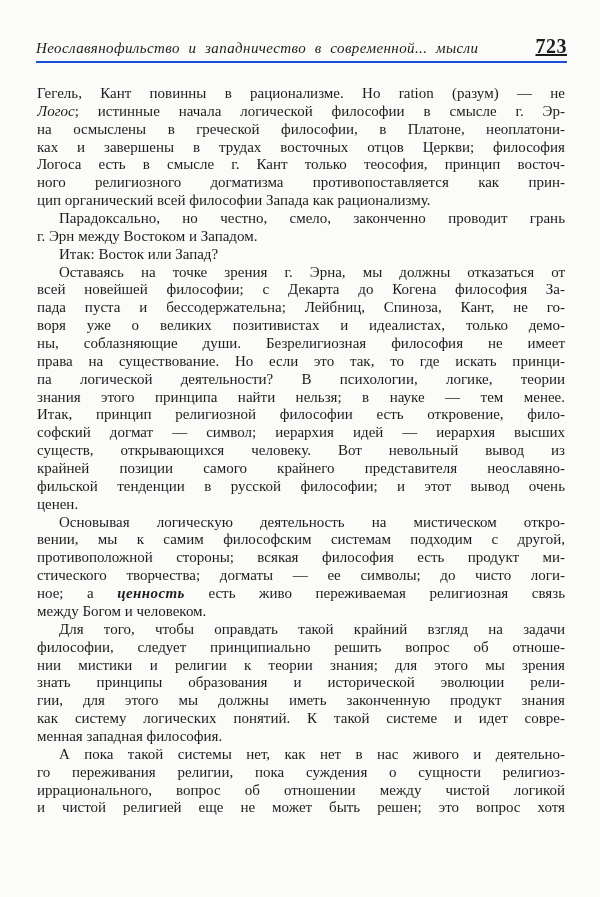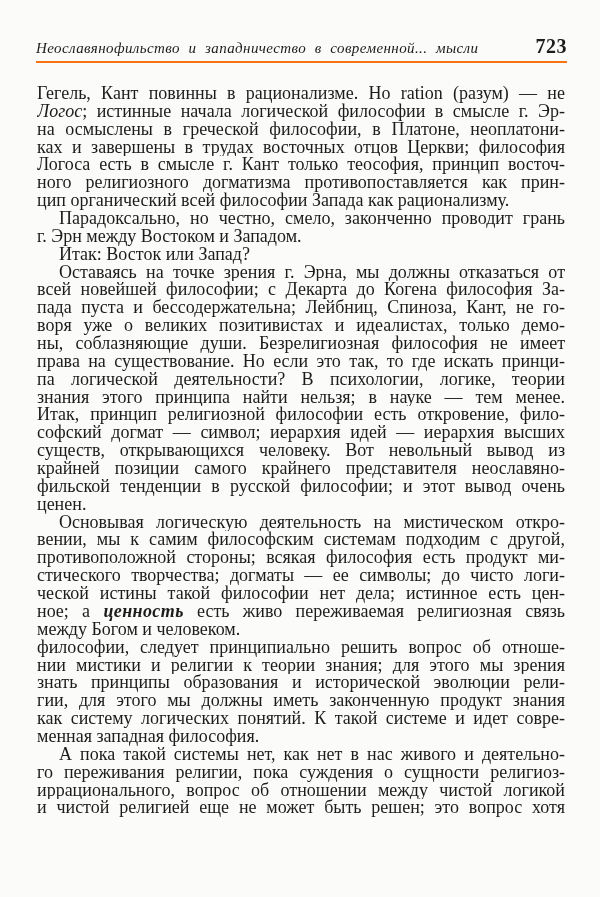--- a/index.html
+++ b/index.html
@@ -14,42 +14,43 @@
     background: #fbfbf9;
     color: #1c1c1c;
     overflow: hidden;
   }
   .running-header {
     position: absolute;
     left: 36px; right: 33px; top: 36px;
     display: flex;
     justify-content: space-between;
     align-items: baseline;
-    border-bottom: 2px solid #f97316;
+    border-bottom: 2px solid #1d4ed8;
     padding-bottom: 4px;
   }
   .running-header .title {
     font-style: italic;
     font-size: 15px;
     letter-spacing: 0.4px;
     word-spacing: 4.5px;
     white-space: nowrap;
   }
   .running-header .folio {
     font-size: 20px;
     font-weight: bold;
     letter-spacing: 0.5px;
     line-height: 1;
+    text-decoration: underline;
   }
   .text-block {
     position: absolute;
     left: 37px;
     width: 528px;
     top: 85px;
-    font-size: 18px;
+    font-size: 15px;
   }
   .line {
     height: 17.86px;
     line-height: 17.86px;
     overflow: hidden;
     text-align: justify;
     white-space: normal;
   }
   .line::after {
     content: "";
@@ -93,23 +94,23 @@
       <div class="line"><span>Итак, принцип религиозной философии есть откровение, фило-</span></div>
       <div class="line"><span>софский догмат — символ; иерархия идей — иерархия высших</span></div>
       <div class="line"><span>существ, открывающихся человеку. Вот невольный вывод из</span></div>
       <div class="line"><span>крайней позиции самого крайнего представителя неославяно-</span></div>
       <div class="line"><span>фильской тенденции в русской философии; и этот вывод очень</span></div>
       <div class="line line-end"><span>ценен.</span></div>
       <div class="line indent"><span>Основывая логическую деятельность на мистическом откро-</span></div>
       <div class="line"><span>вении, мы к самим философским системам подходим с другой,</span></div>
       <div class="line"><span>противоположной стороны; всякая философия есть продукт ми-</span></div>
       <div class="line"><span>стического творчества; догматы — ее символы; до чисто логи-</span></div>
-      <div class="line"><span>ческой истины такой философии нет дела; истинное есть цен-</span></div>
       <div class="line"><span>ное; а </span><span class="seg-bold-italic">ценность</span><span> есть живо переживаемая религиозная связь</span></div>
       <div class="line line-end"><span>между Богом и человеком.</span></div>
+      <div class="line indent"><span>Для того, чтобы оправдать такой крайний взгляд на задачи</span></div>
       <div class="line"><span>философии, следует принципиально решить вопрос об отноше-</span></div>
       <div class="line"><span>нии мистики и религии к теории знания; для этого мы зрения</span></div>
       <div class="line"><span>знать принципы образования и исторической эволюции рели-</span></div>
       <div class="line"><span>гии, для этого мы должны иметь законченную продукт знания</span></div>
       <div class="line"><span>как систему логических понятий. К такой системе и идет совре-</span></div>
       <div class="line line-end"><span>менная западная философия.</span></div>
       <div class="line indent"><span>А пока такой системы нет, как нет в нас живого и деятельно-</span></div>
       <div class="line"><span>го переживания религии, пока суждения о сущности религиоз-</span></div>
       <div class="line"><span>иррационального, вопрос об отношении между чистой логикой</span></div>
       <div class="line"><span>и чистой религией еще не может быть решен; это вопрос хотя</span></div>

